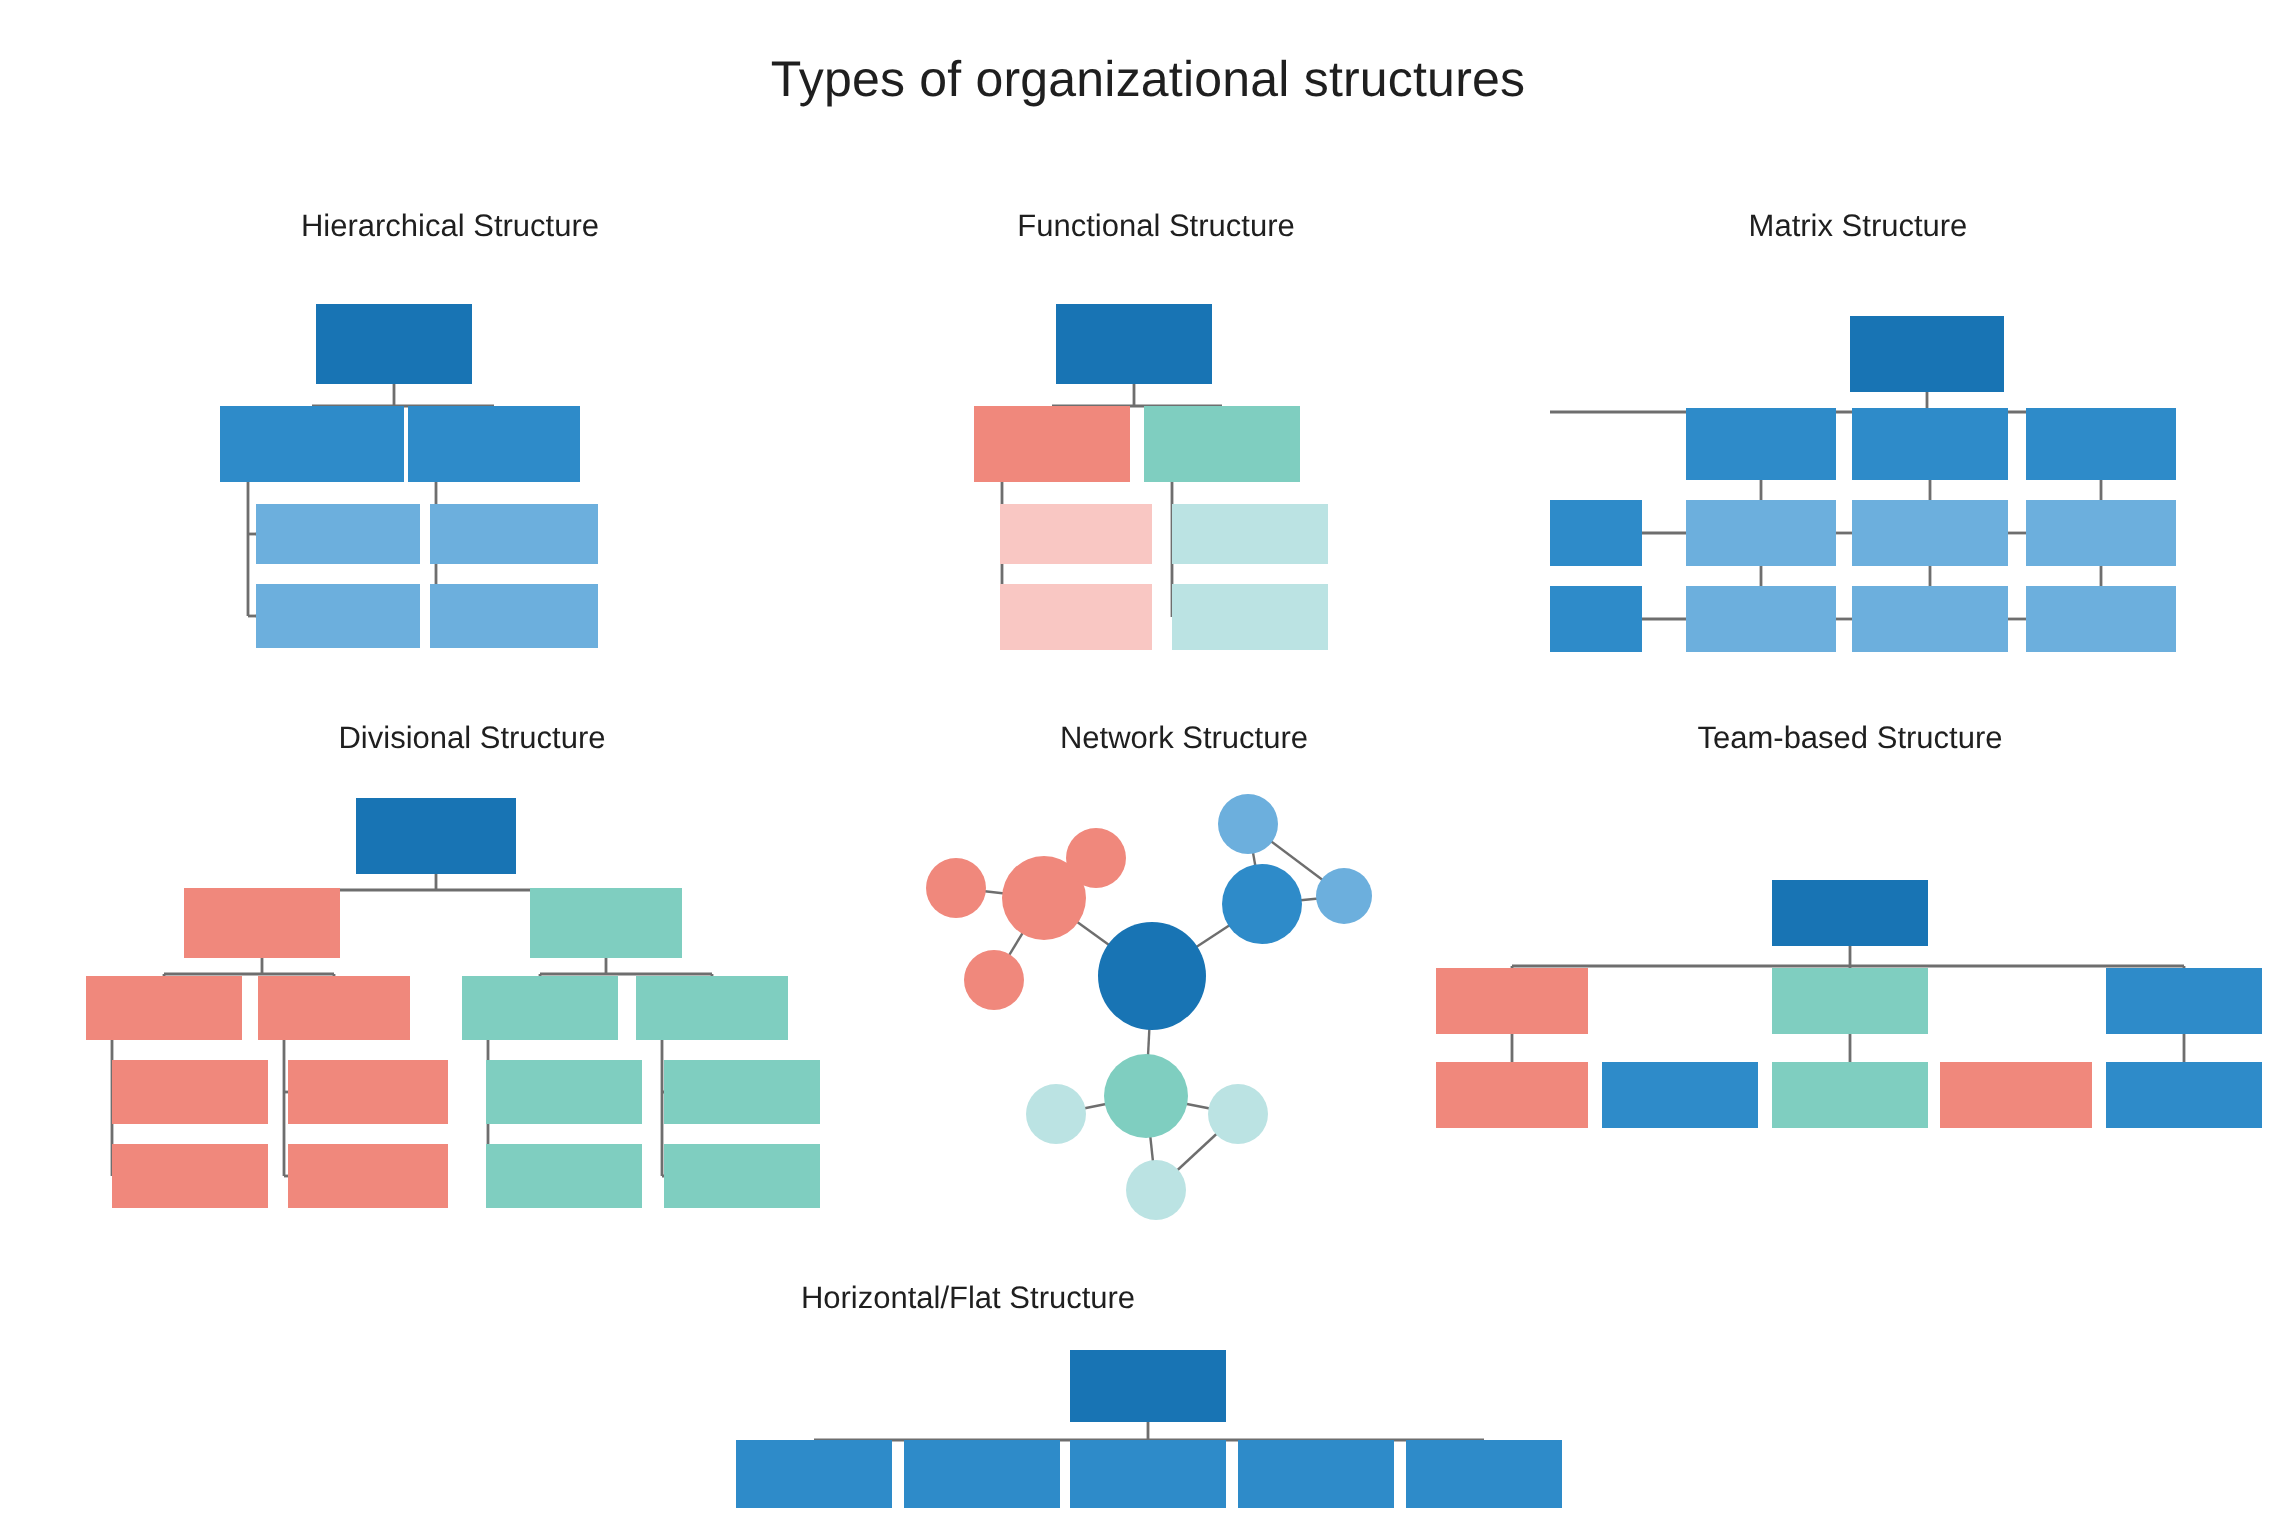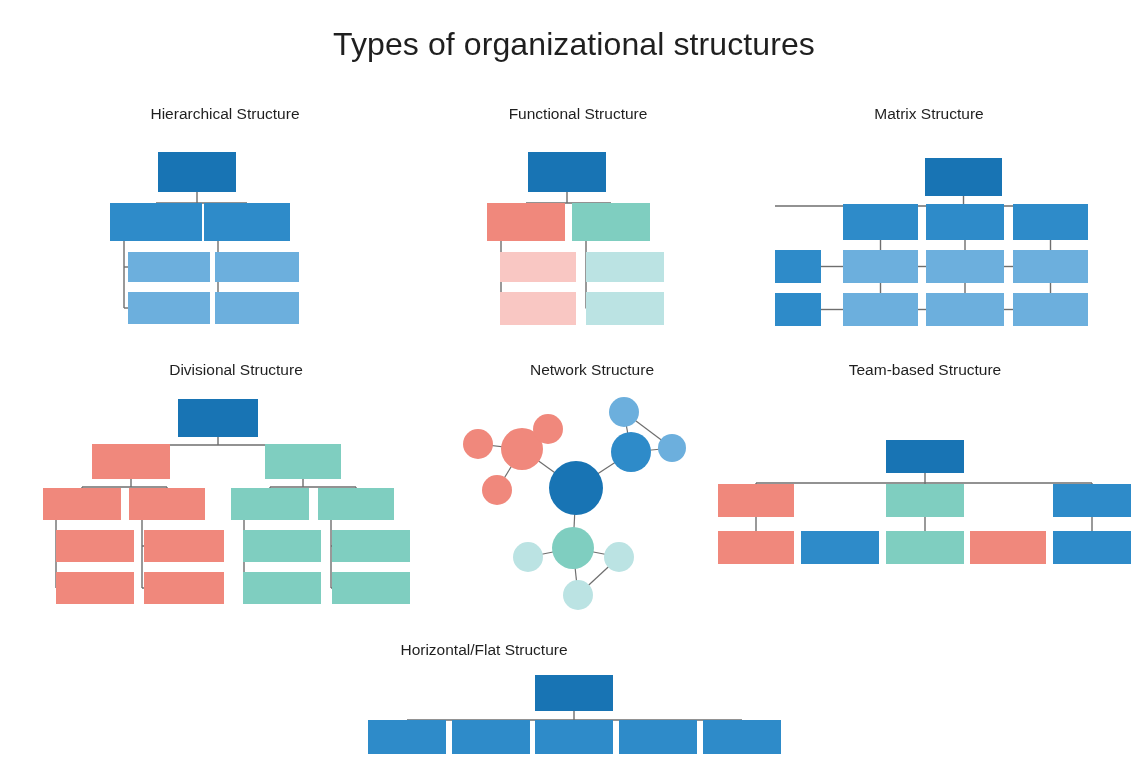--- a/index.html
+++ b/index.html
@@ -7,21 +7,21 @@
     width:1148px;height:761px;
     background:#ffffff;
     font-family:"Liberation Sans","DejaVu Sans",sans-serif;
     color:#1a1a1a;
     overflow:hidden;
     position:relative;
   }
   #canvas{position:absolute;left:0;top:0;width:1148px;height:761px;}
   .page-title{
     position:absolute;left:0;top:26px;width:1148px;
-    text-align:center;font-size:32px;font-weight:400;color:#1f1f1f;
+    text-align:center;font-size:25px;font-weight:400;color:#1f1f1f;
     letter-spacing:.1px;
   }
   .chart-label{
     position:absolute;text-align:center;font-size:15.5px;font-weight:400;
     color:#1f1f1f;white-space:nowrap;
   }
   svg{position:absolute;left:0;top:0;width:1148px;height:761px;overflow:visible;}
   .node-rect{stroke:none;}
   .link{stroke:#6e6e6e;stroke-width:1.4;fill:none;}
   .net-link{stroke:#6e6e6e;stroke-width:1.2;fill:none;}

